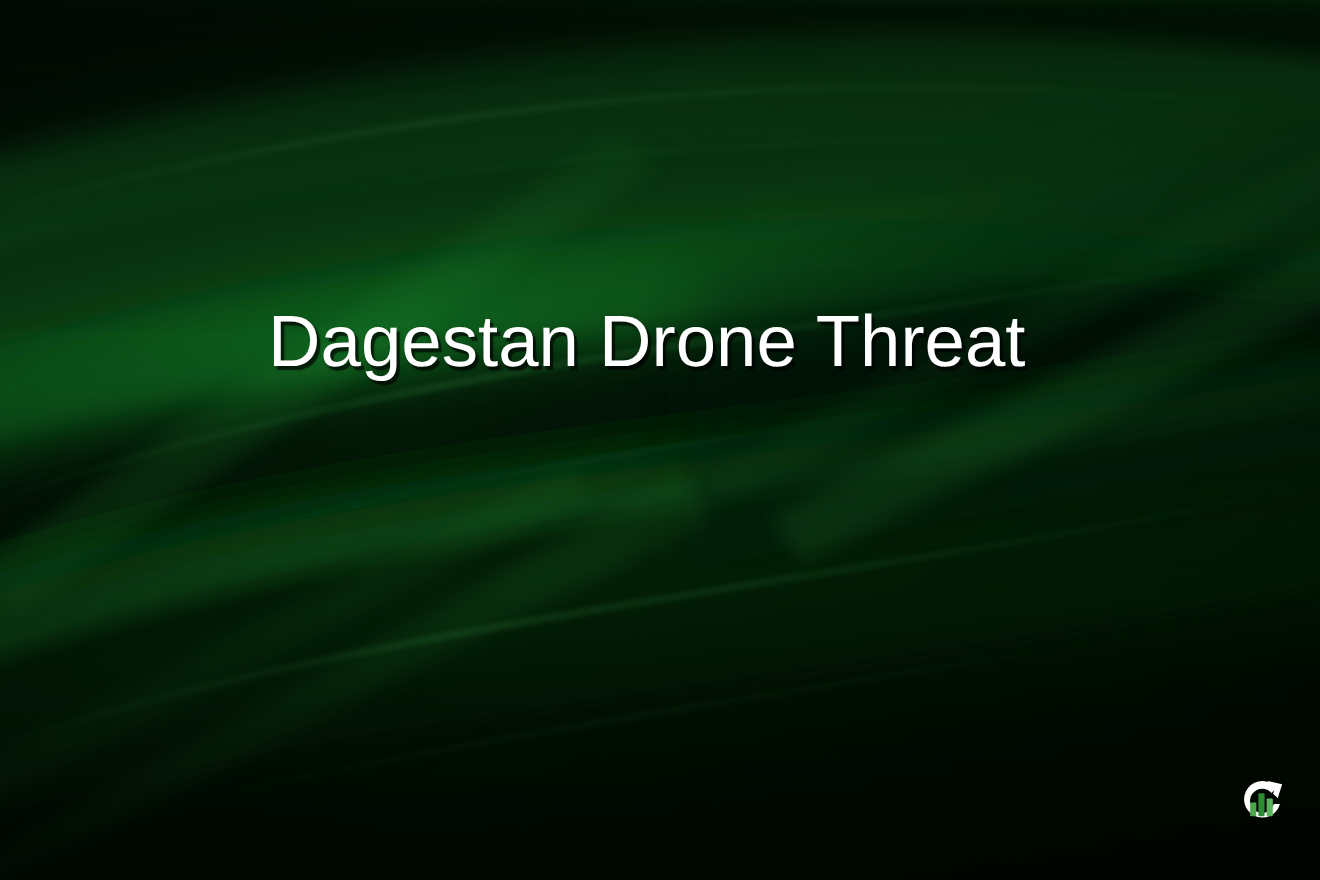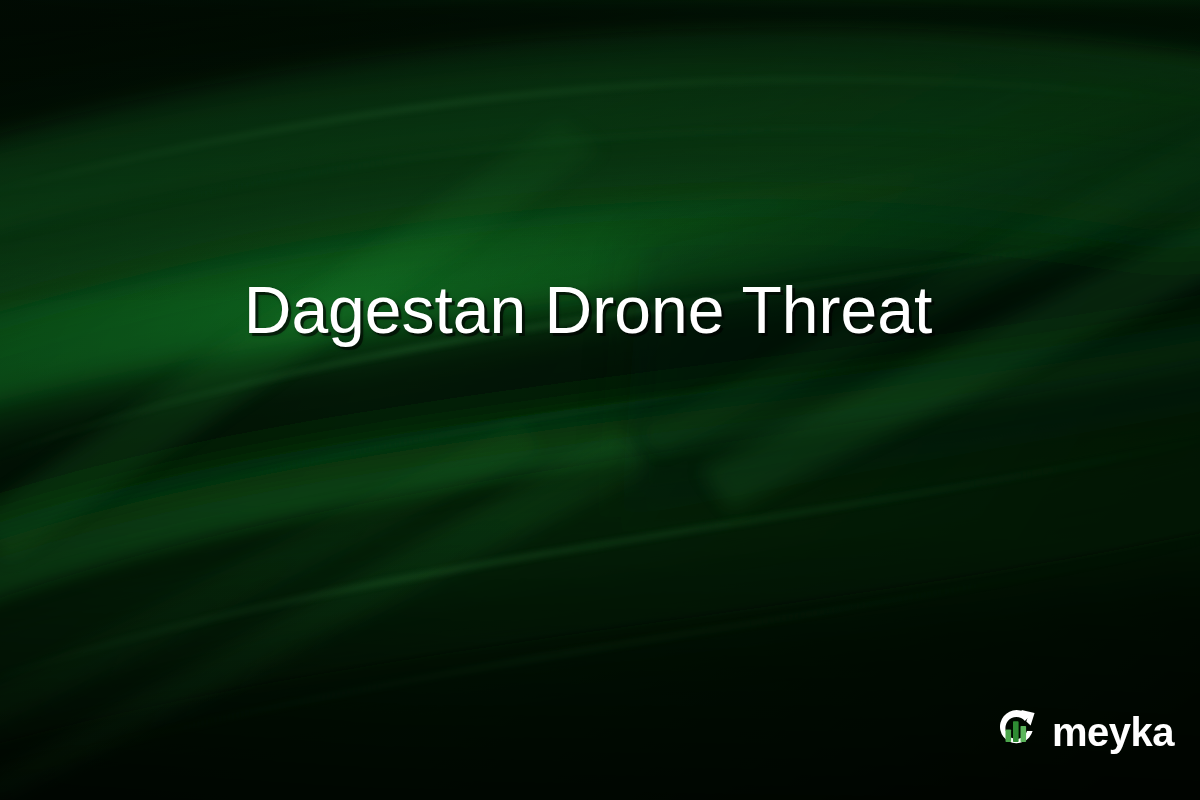--- a/index.html
+++ b/index.html
@@ -218,16 +218,15 @@
       <path d="M40.5,12.2 A16.6,16.6 0 1 0 43.6,27
                L38.0,27 A11.0,11.0 0 1 1 35.9,17.0 Z" fill="#ffffff"></path>
 
       <path d="M32.6,6.0 L45.6,9.0 L41.6,21.4 L37.3,17.6 L39.2,11.8 L32.0,10.5 Z" fill="#ffffff"></path>
 
       <rect x="16.5" y="25.5" width="5.6" height="12.5" rx="0.8" fill="#4CA64C"></rect>
       <rect x="24.0" y="17.2" width="5.6" height="20.8" rx="0.8" fill="#2E8B33"></rect>
       <rect x="31.5" y="22.0" width="5.6" height="16.0" rx="0.8" fill="#5BB55B"></rect>
     </svg>
 
-    <span id="logo-wordmark">meyka</span>
   </div>
 
 </div>
 
 </body></html>

